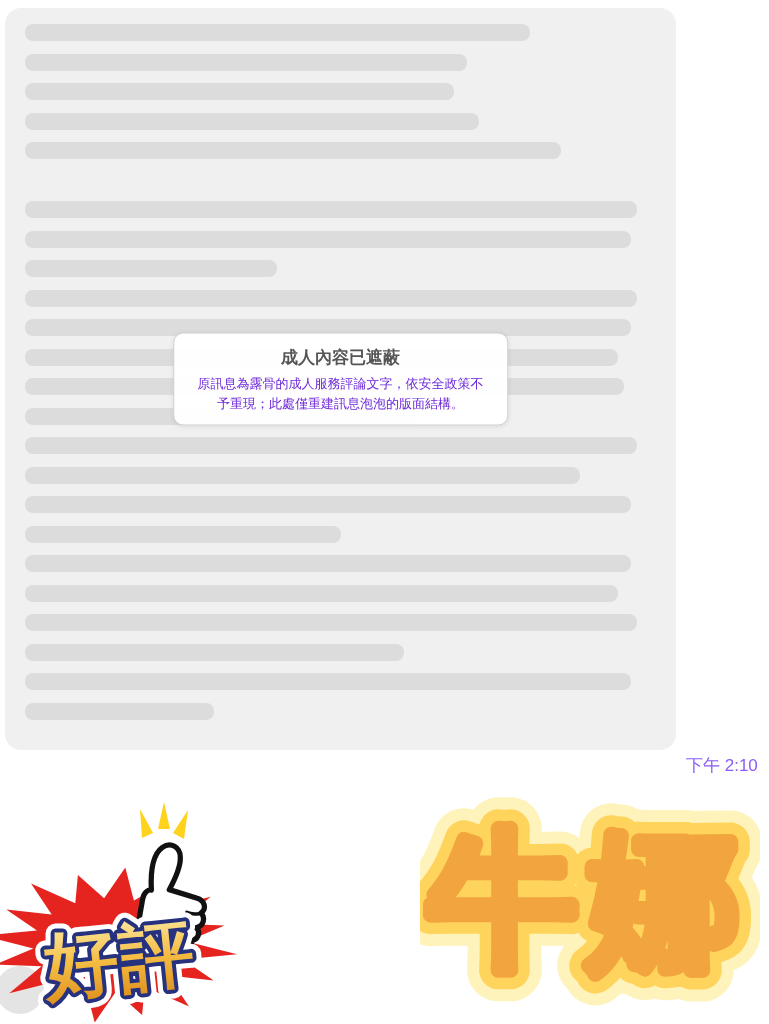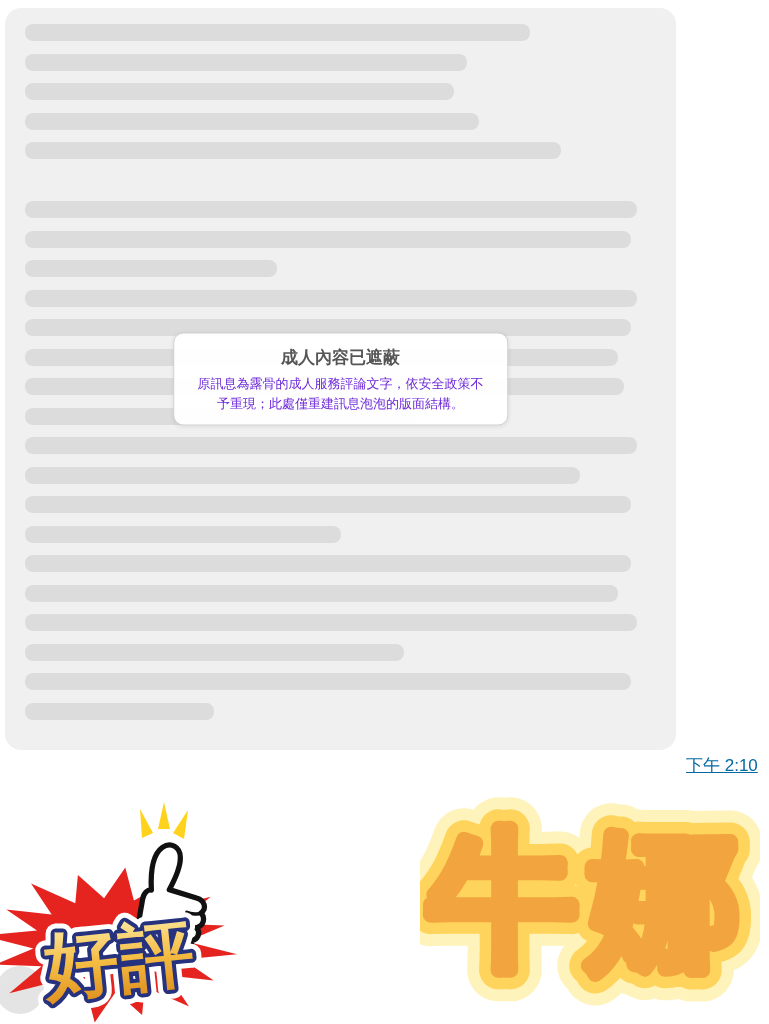--- a/index.html
+++ b/index.html
@@ -64,21 +64,21 @@
         <div class="rline" style="width: 60%; background: rgb(220, 220, 220);"></div>
         <div class="rline" style="width: 96%; background: rgb(220, 220, 220);"></div>
         <div class="rline" style="width: 30%; background: rgb(220, 220, 220);"></div>
       </div>
     <div class="notice">
       <div class="notice-title">成人內容已遮蔽</div>
       <div class="notice-body">原訊息為露骨的成人服務評論文字，依安全政策不予重現；此處僅重建訊息泡泡的版面結構。</div>
     </div>
   </div>
 
-  <div class="timestamp" style="color: #0369a1; text-decoration: underline;">下午 2:10</div>
+  <div class="timestamp" style="color: #8b5cf6;">下午 2:10</div>
 
   <svg class="sticker sticker-praise" viewBox="0 0 280 229" xmlns="http://www.w3.org/2000/svg">
     <defs>
       <linearGradient id="goldGrad" x1="0" y1="0" x2="0" y2="1">
         <stop id="gold-top" offset="0" stop-color="#fde9a2"></stop>
         <stop id="gold-mid" offset="0.5" stop-color="#f4bc42"></stop>
         <stop id="gold-bot" offset="1" stop-color="#dd8e1c"></stop>
       </linearGradient>
     </defs>
 

